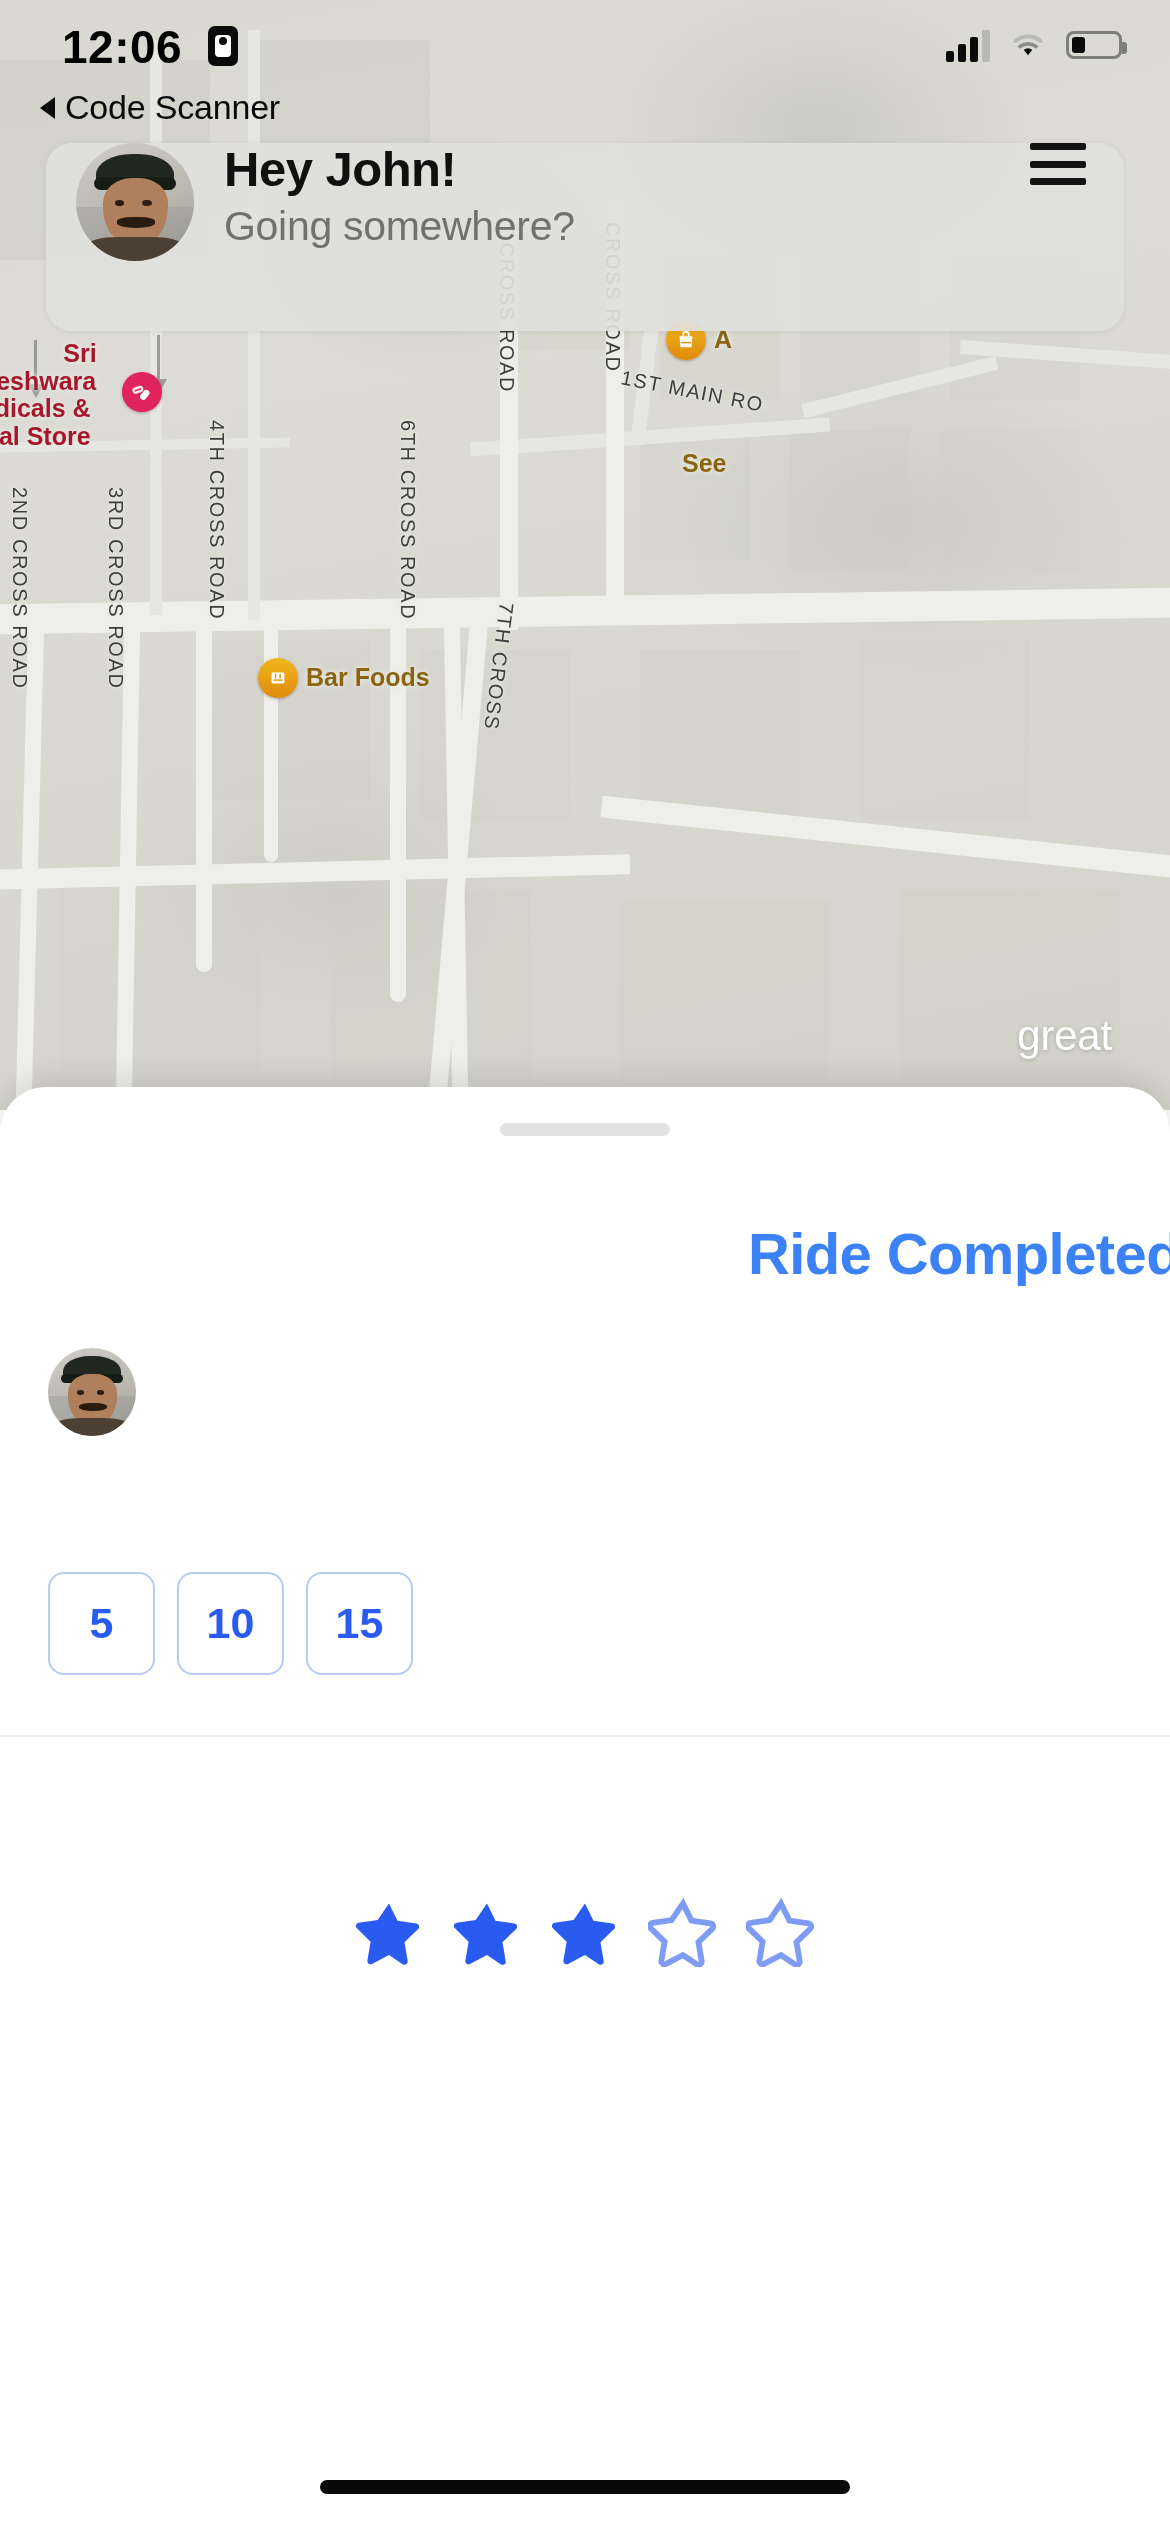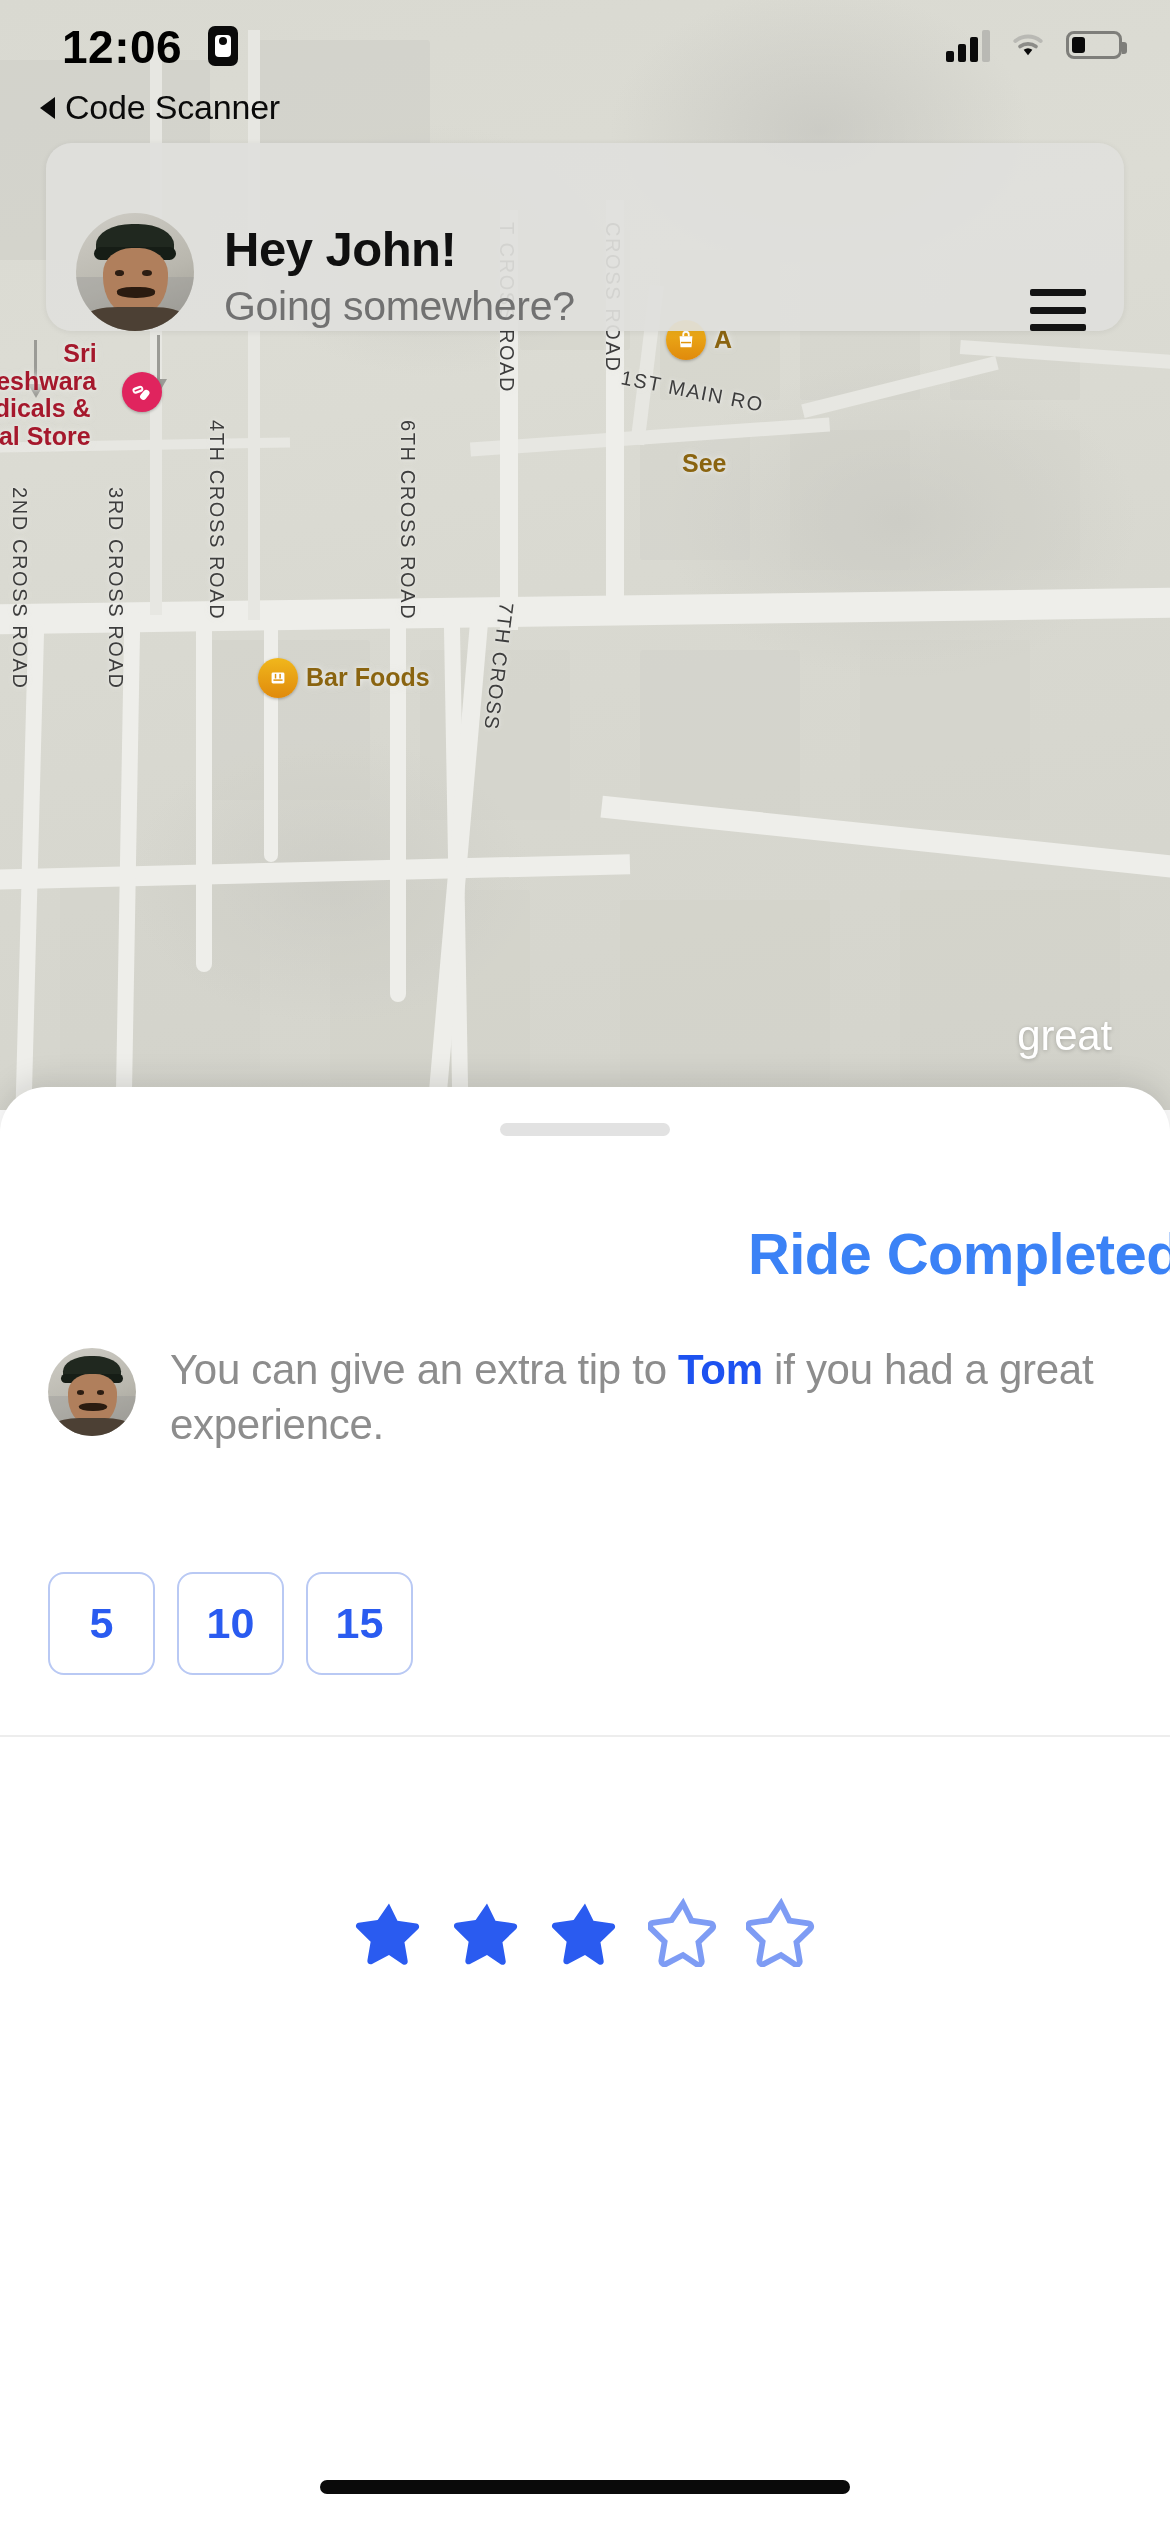--- a/index.html
+++ b/index.html
@@ -98,21 +98,21 @@
   }
   .back-tri {
     width:0;height:0;border-top:11px solid transparent;border-bottom:11px solid transparent;
     border-right:15px solid #0a0a0a;
   }
 
   
   .greet {
     position:absolute; left:46px; top:143px; width:1078px; height:188px;
     background:rgba(224,224,220,.92); border-radius:26px; z-index:30;
-    display:flex; align-items:flex-end; padding:0 38px 0 30px;
+    display:flex; align-items:flex-start; padding:0 38px 0 30px;
     box-shadow:0 1px 6px rgba(0,0,0,.07);
   }
   .greet-avatar {
     width:118px; height:118px; border-radius:50%; flex:0 0 118px;
     overflow:hidden; position:relative;
     background:linear-gradient(160deg,#cfcdc6 0%,#b9b7ae 55%,#9a988f 100%);
   }
   .greet-text { margin-left:30px; flex:1; }
   .greet-title { font-size:49px; font-weight:bold; color:#101010; line-height:1.08; letter-spacing:-.5px;}
   .greet-sub { font-size:41px; color:#717171; line-height:1.2; margin-top:6px; letter-spacing:-.3px;}
@@ -376,21 +376,20 @@
           <div class="bg-l"></div>
             <div class="hat"></div>
             <div class="hatband"></div>
           <div class="skin"></div>
             <div class="eyeL"></div>
             <div class="eyeR"></div>
           <div class="stache"></div>
             <div class="body"></div>
         </div>
       </div>
-      <div class="tip-text"><span>You can give an extra tip to </span><span class="name">Tom</span><span> if you had a great experience.</span></div>
     </div>
 
     <div class="tip-buttons">
       <div class="chip">5</div>
       <div class="chip">10</div>
       <div class="chip">15</div>
     </div>
 
     <div class="divider"></div>
 

